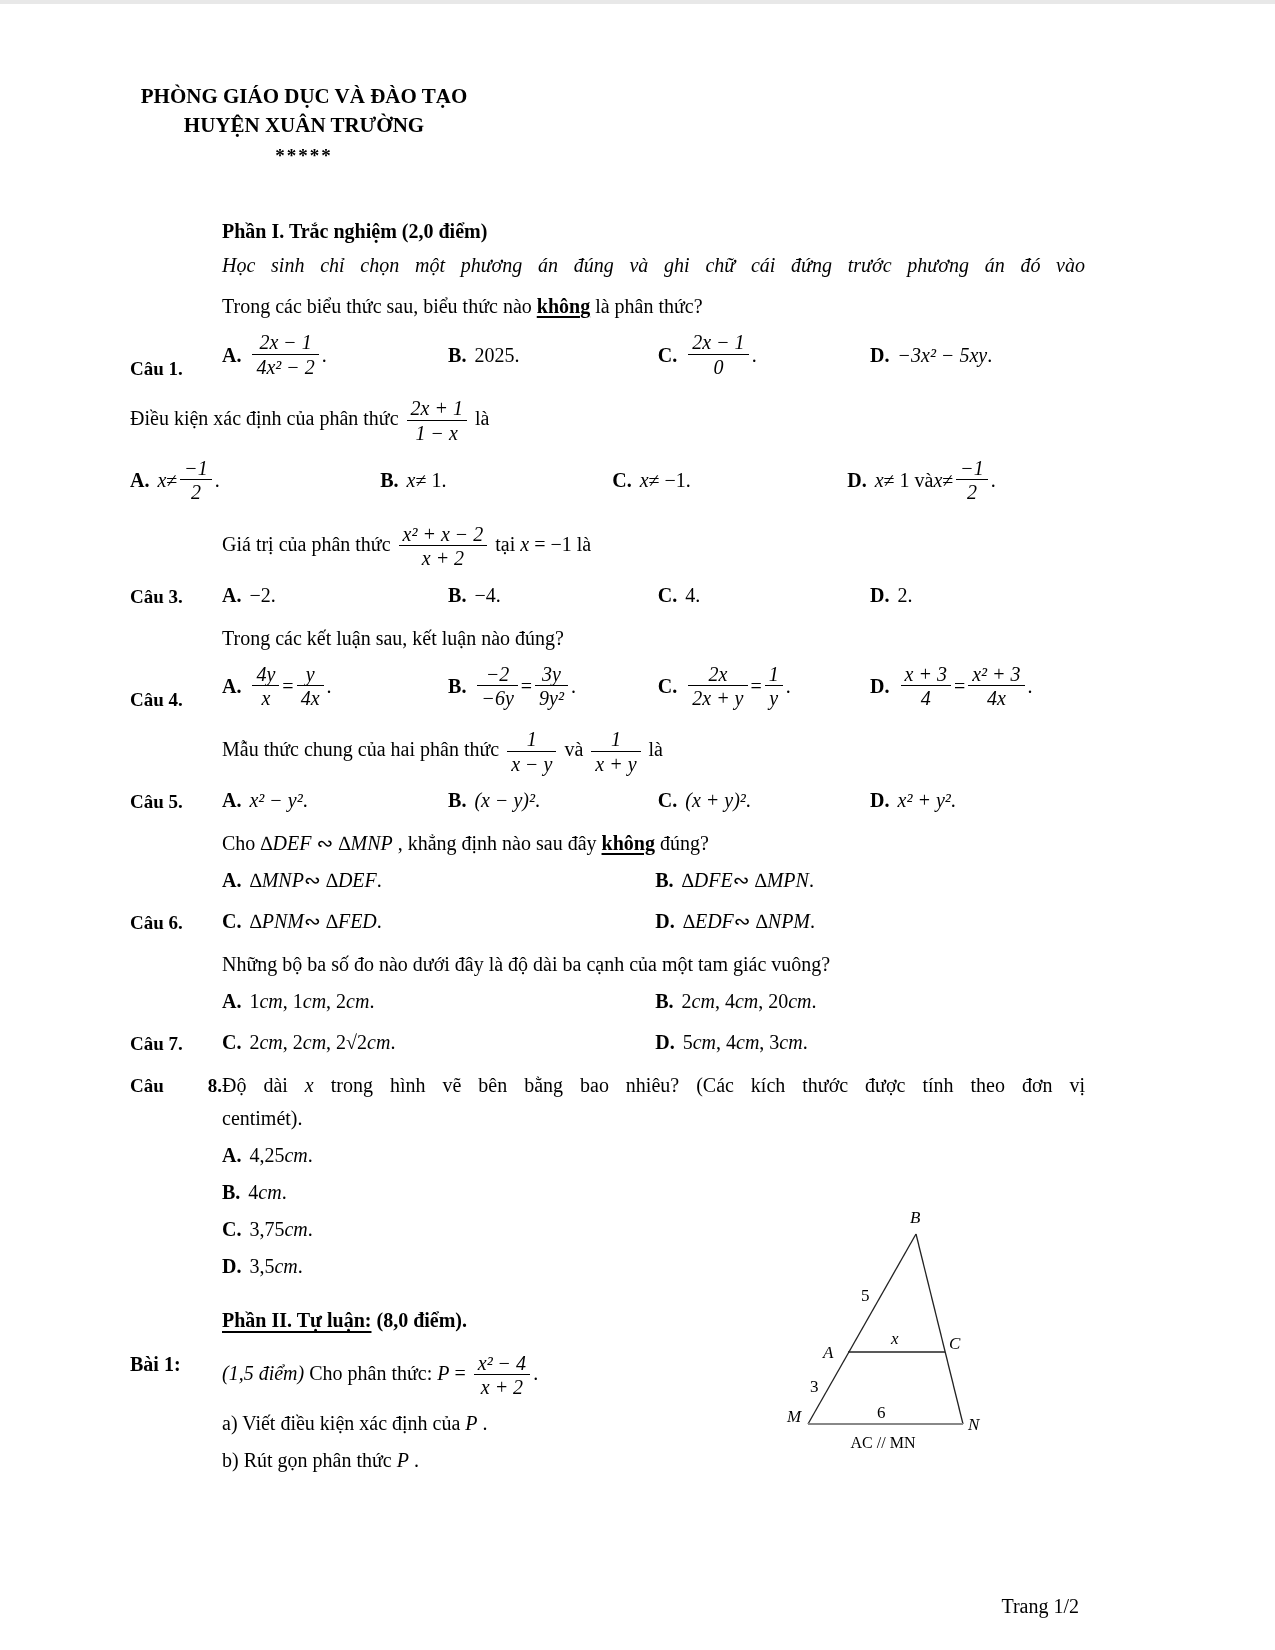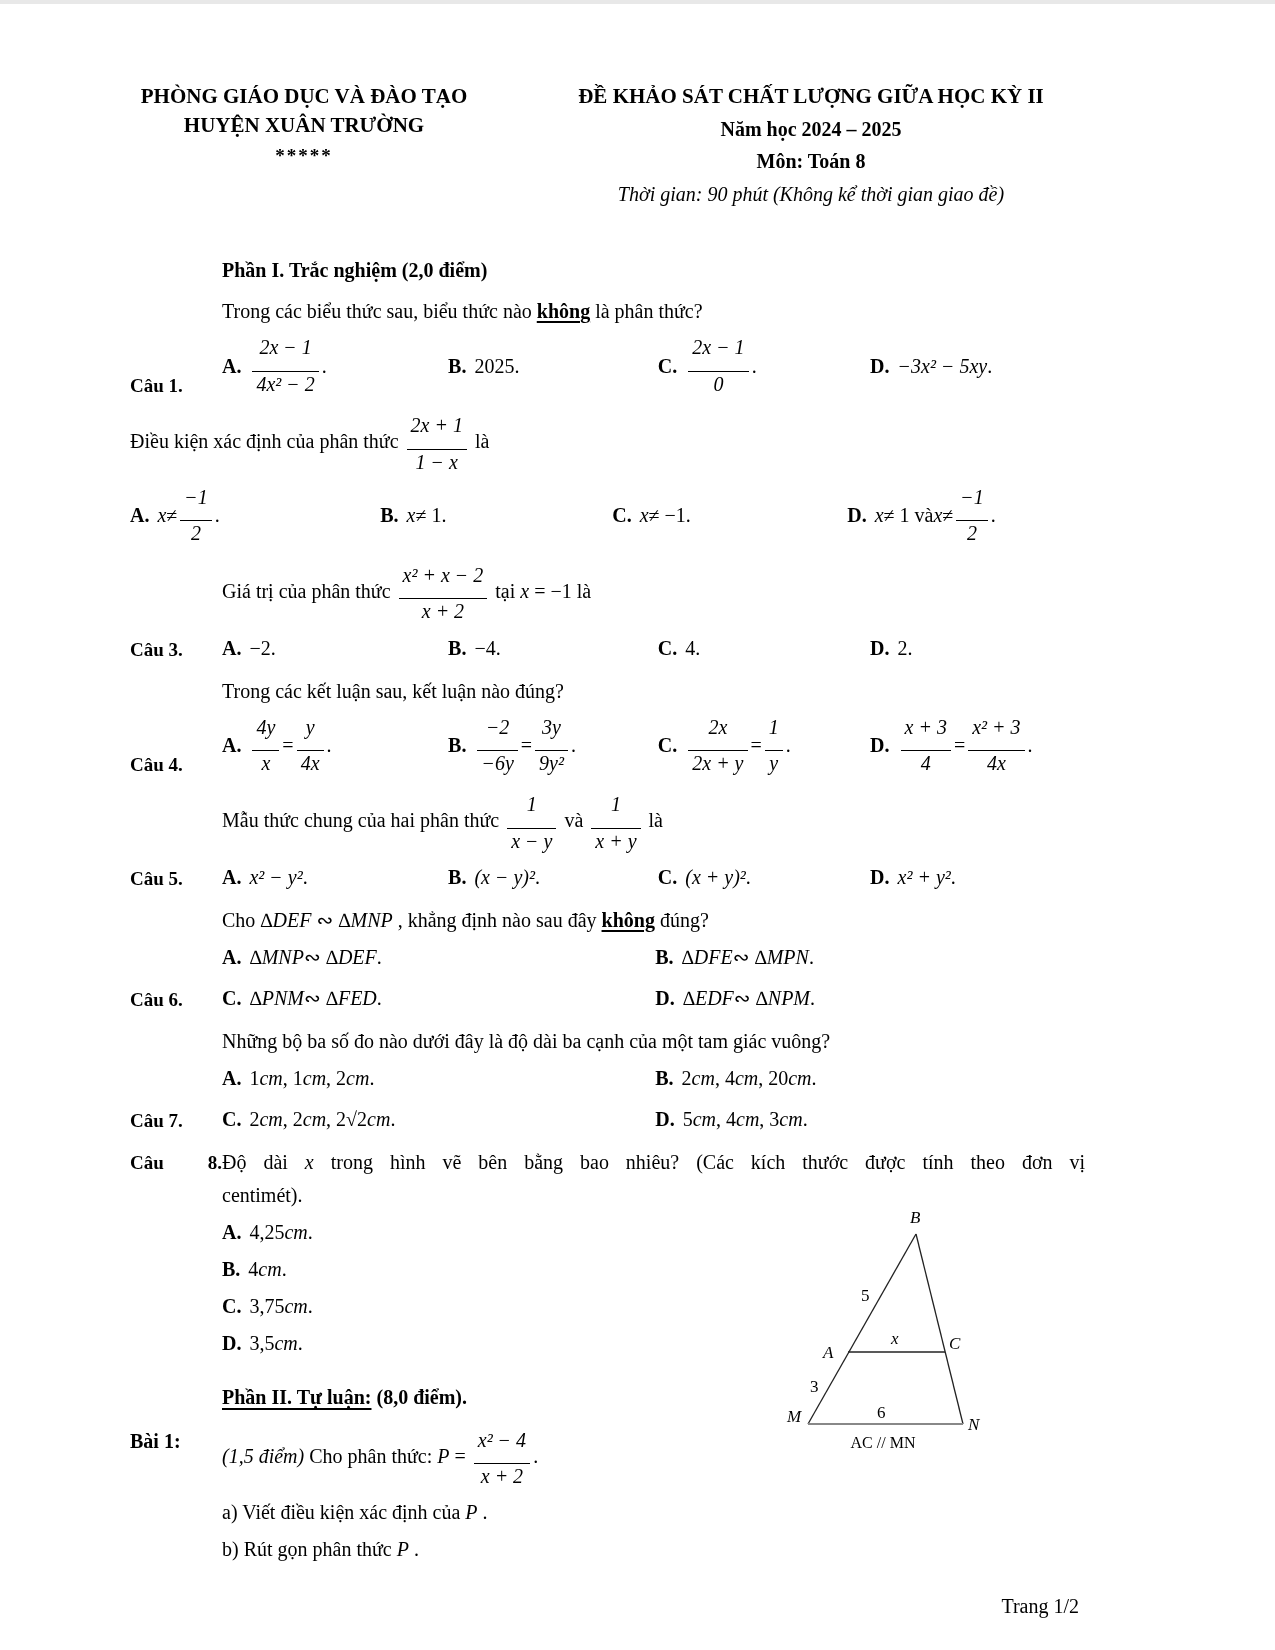--- a/index.html
+++ b/index.html
@@ -43,21 +43,21 @@
   .q-wrap{margin-top:13px;padding-left:92px;text-indent:-92px;text-align:justify;text-align-last:justify;}
   .q-label-inline{display:inline-block;width:92px;text-indent:0;font-weight:bold;font-size:19px;}
   .q-wrap-line2{margin-left:92px;margin-top:4px;}
   .stack-opts{margin-left:92px;margin-top:8px;width:330px;}
   .stack-opts .opt{margin:9px 0;}
   
   .math{font-style:italic;}
   .italic{font-style:italic;}
   .bu{font-weight:bold;text-decoration:underline;text-underline-offset:3px;}
   .frac{display:inline-block;vertical-align:middle;text-align:center;line-height:1.12;margin:2px 3px;}
-  .frac .num{display:block;border-bottom:1.4px solid #000;padding:0 4px 12px;}
+  .frac .num{display:block;border-bottom:1.4px solid #000;padding:0 4px 0;}
   .frac .den{display:block;padding:1px 4px 0;}
   
   .p2-title{margin:26px 0 0 92px;font-weight:bold;}
   .p2-title .ul{text-decoration:underline;text-decoration-thickness:2px;text-underline-offset:4px;}
   .bai{display:flex;margin-top:16px;}
   .bai-label{width:92px;flex:none;font-weight:bold;}
   .sub-line{margin-left:92px;margin-top:9px;}
   
   .figure{position:absolute;left:765px;top:1202px;width:230px;height:250px;}
   .figure svg{display:block;}
@@ -71,31 +71,26 @@
 <body>
 
 <div class="page">
 
   <div class="hdr">
     <div class="hdr-left">
       <div class="l1">PHÒNG GIÁO DỤC VÀ ĐÀO TẠO</div>
       <div class="l2">HUYỆN XUÂN TRƯỜNG</div>
       <div class="l3">*****</div>
     </div>
-    <div class="hdr-right">
-      <div class="r1">ĐỀ KHẢO SÁT CHẤT LƯỢNG GIỮA HỌC KỲ II</div>
-      <div class="r2">Năm học 2024 – 2025</div>
-      <div class="r3">Môn: Toán 8</div>
-      <div class="r4">Thời gian: 90 phút (Không kể thời gian giao đề)</div>
-    </div>
   </div>
 
   <div class="p1-title">Phần I. Trắc nghiệm (2,0 điểm)</div>
 
   <div class="intro">
+    <div class="ln1">Học sinh chỉ chọn một phương án đúng và ghi chữ cái đứng trước phương án đó vào</div>
   </div>
 
   <div id="questions">
       <div class="q">
         <div class="q-label">Câu 1.</div>
         <div class="q-body">Trong các biểu thức sau, biểu thức nào <span class="bu">không</span> là phân thức?<div class="opts grid4">
             <span class="opt" style="display: flex;"><span class="opt-k">A.</span><span class="frac">
                 <span class="num math">2x − 1</span>
                 <span class="den math">4x² − 2</span>
               </span>.</span>

